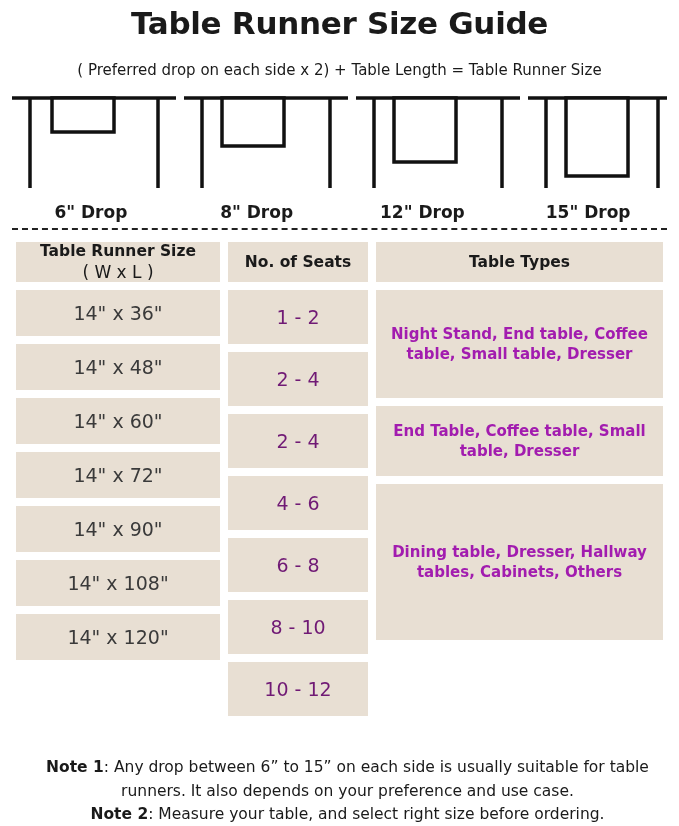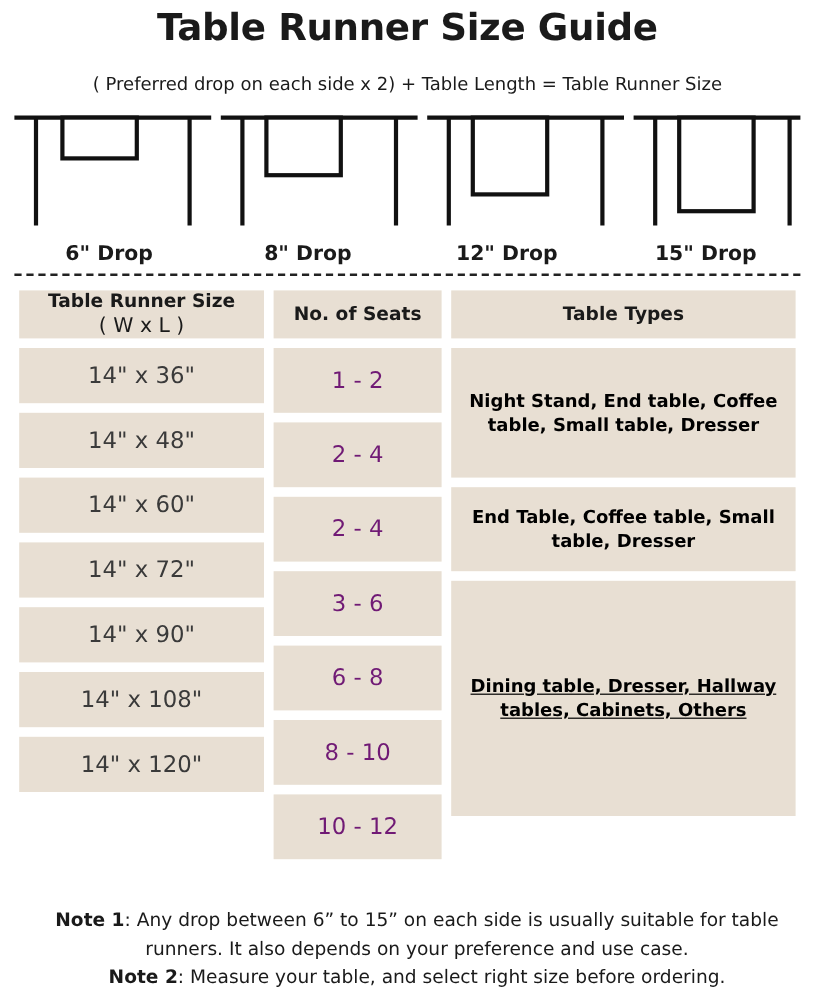--- a/index.html
+++ b/index.html
@@ -96,25 +96,25 @@
   }
   .cell.seats {
     height: 54px;
     font-size: 19px;
     color: #701a75;
   }
   .cell.type {
     font-size: 15px;
     font-weight: bold;
     line-height: 1.35;
-    color: #000000;
+    color: #a21caf;
   }
   .t1 { height: 108px; }
   .t2 { height: 70px; }
-  .t3 { height: 196px; text-decoration: underline; }
+  .t3 { height: 156px; }
   
   .notes {
     position: absolute;
     left: 16px; right: 0;
     bottom: 6px;
     padding: 0 10px;
     box-sizing: border-box;
   }
   .note {
     text-align: center;
@@ -181,21 +181,21 @@
       <div class="cell size">14" x 90"</div>
       <div class="cell size">14" x 108"</div>
       <div class="cell size">14" x 120"</div>
     </div>
 
     <div class="col-b">
       <div class="cell head">No. of Seats</div>
       <div class="cell seats">1 - 2</div>
       <div class="cell seats">2 - 4</div>
       <div class="cell seats">2 - 4</div>
-      <div class="cell seats">3 - 6</div>
+      <div class="cell seats">4 - 6</div>
       <div class="cell seats">6 - 8</div>
       <div class="cell seats">8 - 10</div>
       <div class="cell seats">10 - 12</div>
     </div>
 
     <div class="col-c">
       <div class="cell head">Table Types</div>
       <div class="cell type t1">Night Stand, End table, Coffee table, Small table, Dresser</div>
       <div class="cell type t2">End Table, Coffee table, Small table, Dresser</div>
       <div class="cell type t3">Dining table, Dresser, Hallway tables, Cabinets, Others</div>

